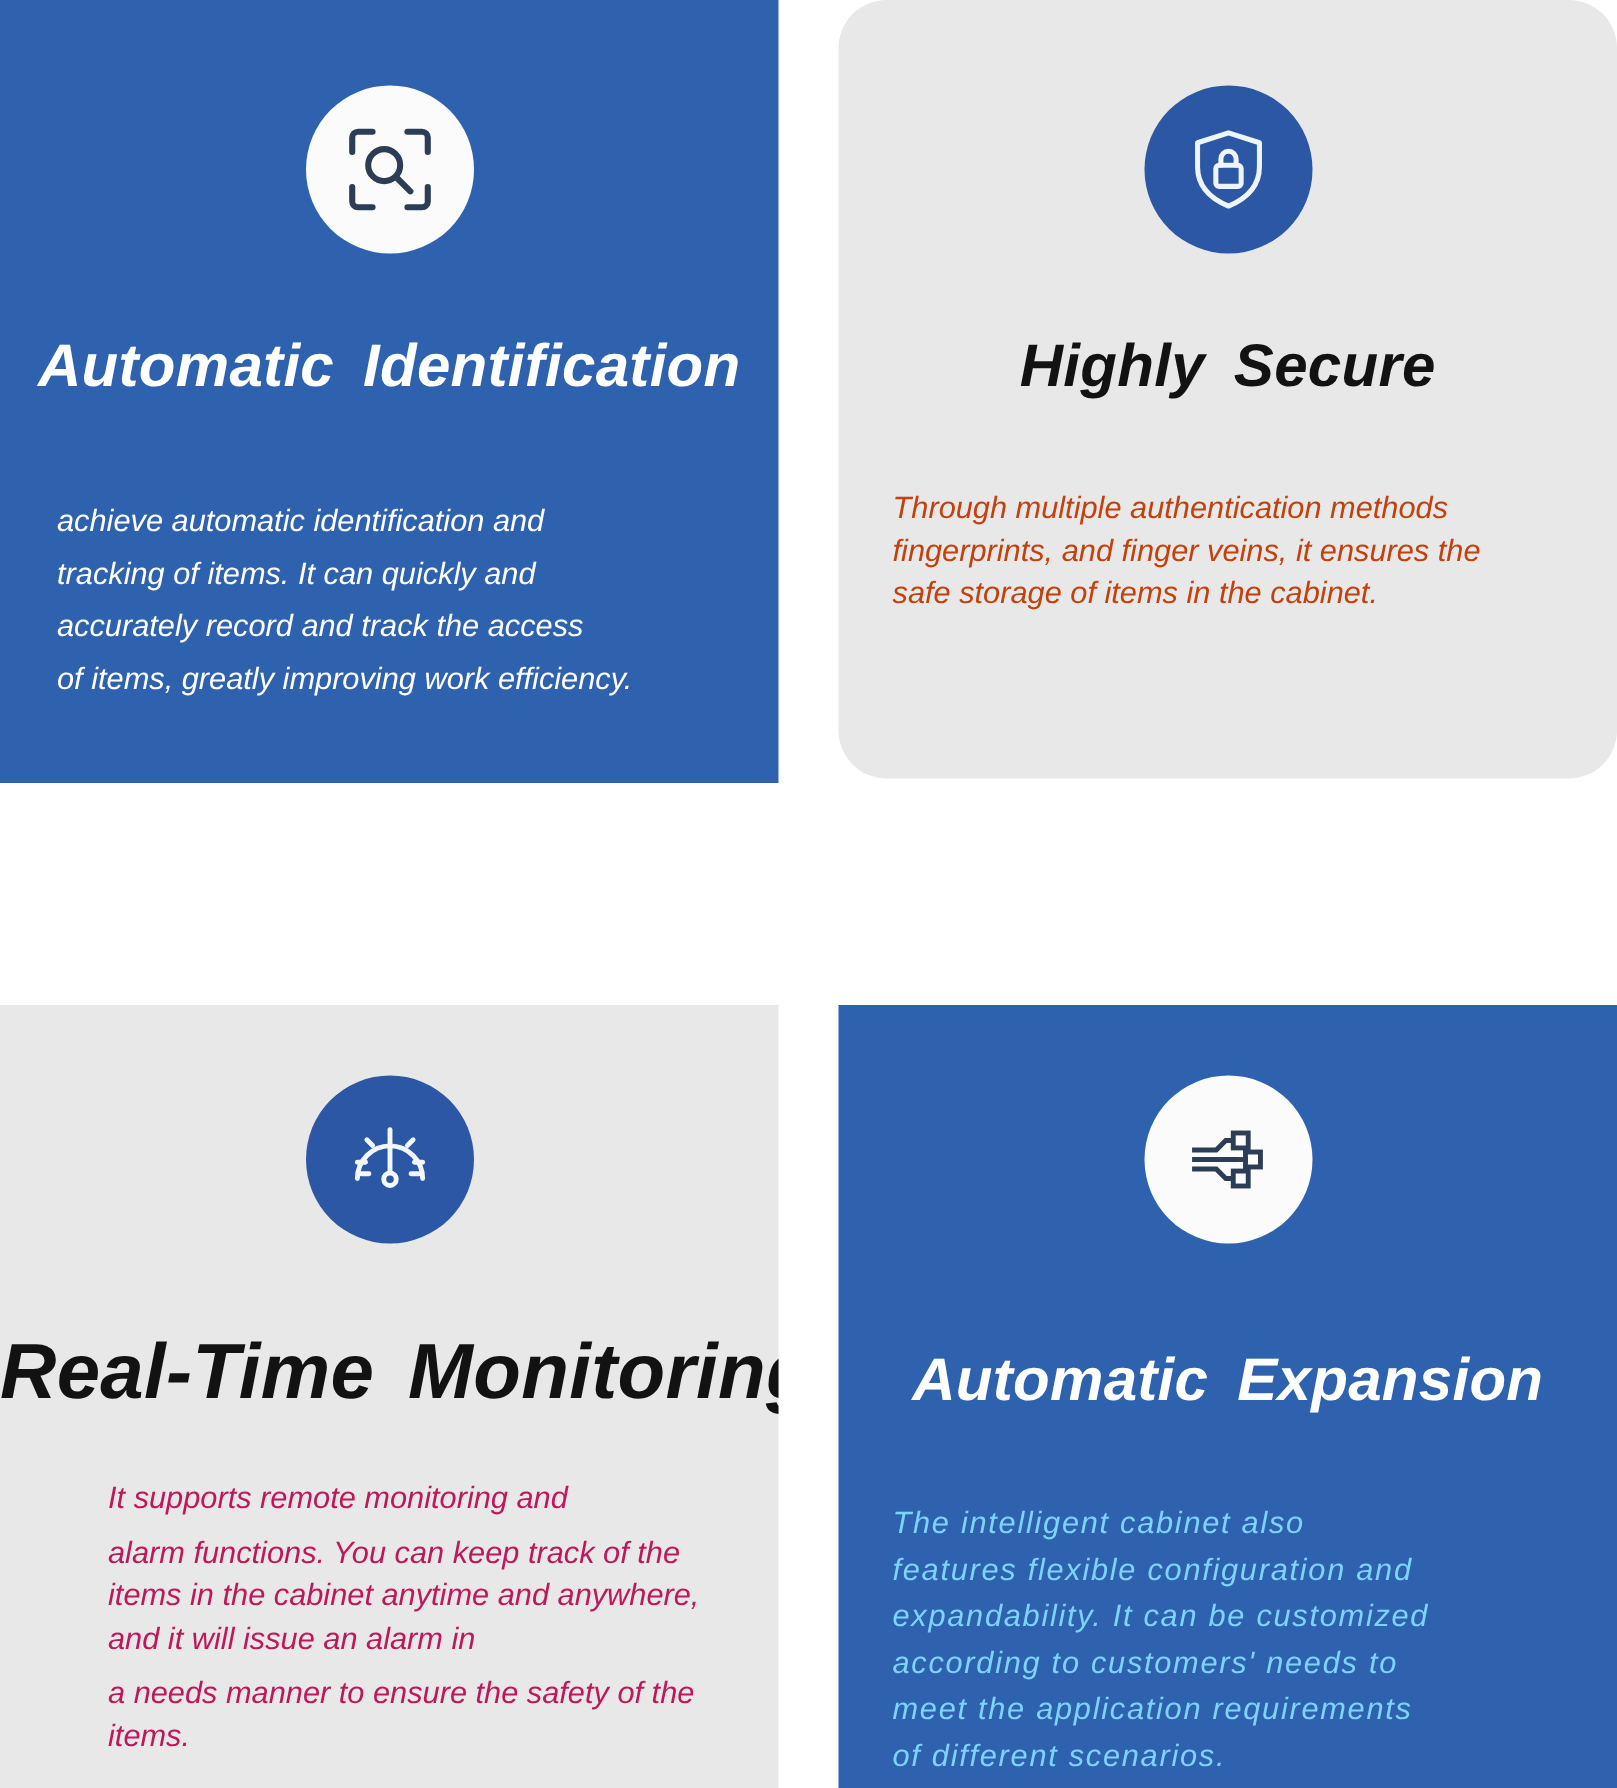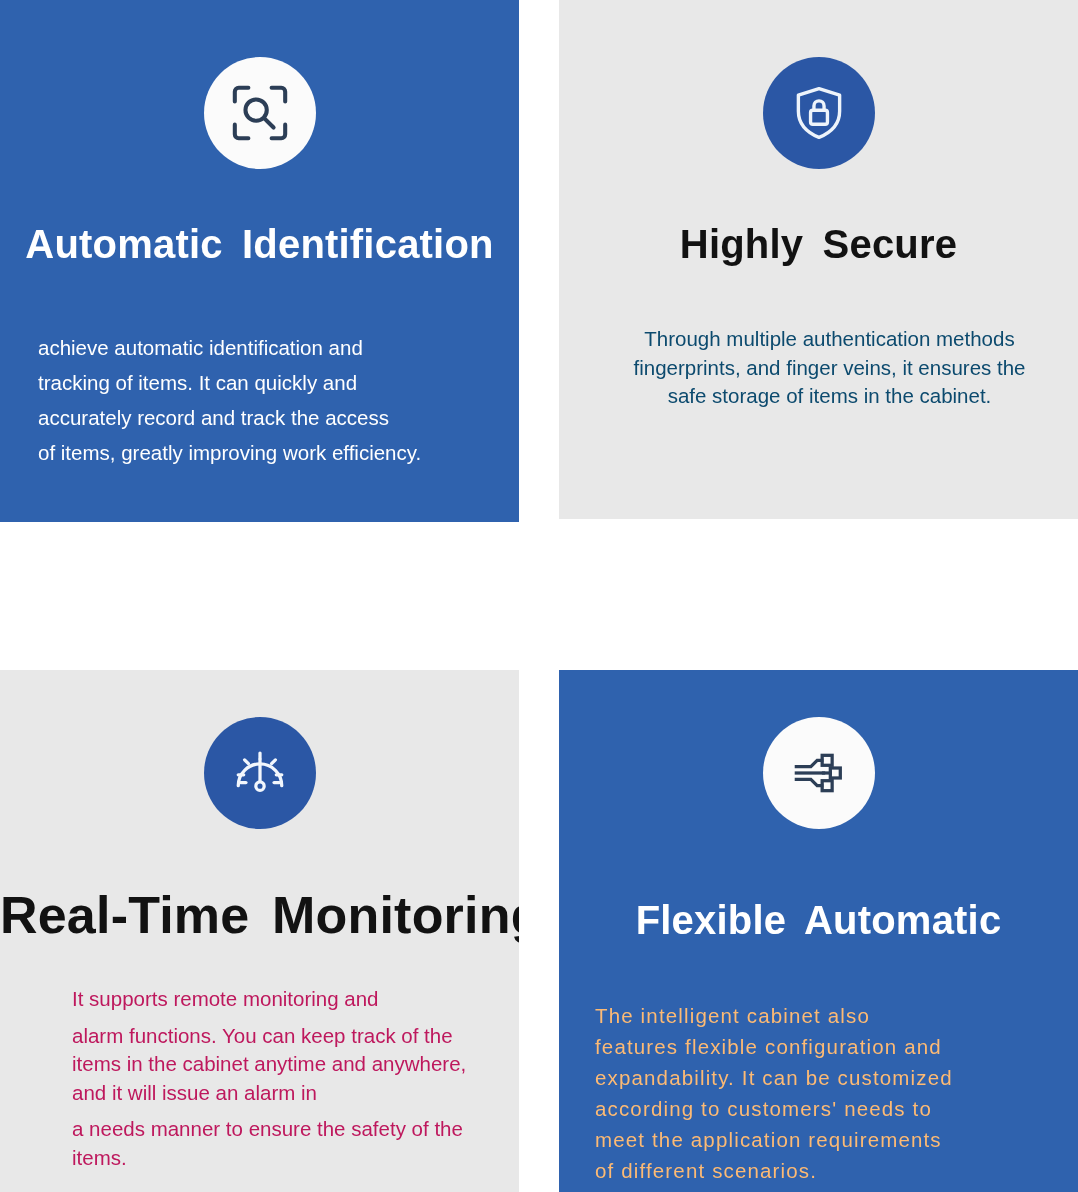--- a/index.html
+++ b/index.html
@@ -4,33 +4,33 @@
 <style>
   html,body{margin:0;padding:0;}
   body{
     width:1078px;height:1192px;
     background:#ffffff;
     font-family:"Liberation Sans", sans-serif;
     overflow:hidden;
   }
   .grid{
     position:relative;
-    width:1050px;height:1192px;
+    width:1050px;height:1192px;font-style:italic;
   }
   .card{
     position:absolute;
     box-sizing:border-box;
     overflow:hidden;
   }
   .card.blue{ background:#2f62ae; }
   .card.grey{ background:#e8e8e8; }
 
   
   #card-1{ left:0px;   top:0px;   width:519px; height:522px; }
-  #card-2{ left:559px; top:0px;   width:519px; height:519px; }
+  #card-2{ left:559px; top:0px;   width:519px; height:519px;border-radius:32px; }
   #card-3{ left:0px;   top:670px; width:519px; height:522px; }
   #card-4{ left:559px; top:670px; width:519px; height:522px; }
 
   .icon-wrap{
     position:absolute;
     left:50%;
     transform:translateX(-50%);
     width:112px;height:112px;
     border-radius:50%;
     display:flex;align-items:center;justify-content:center;
@@ -66,33 +66,33 @@
     font-weight:normal;
   }
   .card-body .ln{ display:block; white-space:nowrap; }
 
   #card-1 .card-body{
     left:38px; top:330px; right:20px;
     font-size:20.5px; color:#ffffff; line-height:35px;
   }
   #card-2 .card-body{
     left:36px; top:325px; right:14px;
-    font-size:20.5px; color:#0c4a6e; line-height:28.5px;text-align:center;
+    font-size:20.5px; color:#c2410c; line-height:28.5px;
   }
   #card-3 .card-body{
     left:36px; top:985px; right:14px;
     font-size:20.5px; color:#1b1b1b; line-height:28.5px;
   }
   #card-3 .card-body{ top:0; }
   #card-3 .body-pos{ position:absolute; left:36px; top:315px; right:10px; }
   #card-4 .body-pos{ position:absolute; left:36px; top:330px; right:8px; }
 
   #card-3 .card-body .ln.gap{ margin-bottom:8px; }
   #card-4 .card-body{
-    font-size:20.5px; color:#fdba74; line-height:31px; letter-spacing:1.15px;
+    font-size:20.5px; color:#7dd3fc; line-height:31px; letter-spacing:1.15px;
   }
   #card-3 .card-body{
     font-size:20.5px; color:#be185d; line-height:28.5px;
   }
 </style>
 </head>
 <body>
 
 <div class="grid">
 
@@ -173,21 +173,21 @@
           <path d="M7 25 h16 l7 -7 h5"></path>
           <path d="M7 32 h30"></path>
           <path d="M7 39 h16 l7 7 h5"></path>
           <rect x="35.5" y="12.5" width="11" height="11"></rect>
           <rect x="44.5" y="26.5" width="11" height="11"></rect>
           <rect x="35.5" y="40.5" width="11" height="11"></rect>
           <path d="M37 32 h7.5"></path>
         </g>
       </svg>
     </div>
-    <div class="card-title">Flexible  Automatic</div>
+    <div class="card-title">Automatic  Expansion</div>
     <div class="body-pos">
       <div class="card-body">
         <span class="ln">The intelligent cabinet also</span>
         <span class="ln">features flexible configuration and</span>
         <span class="ln">expandability. It can be customized</span>
         <span class="ln">according to customers' needs to</span>
         <span class="ln">meet the application requirements</span>
         <span class="ln">of different scenarios.</span>
       </div>
     </div>

